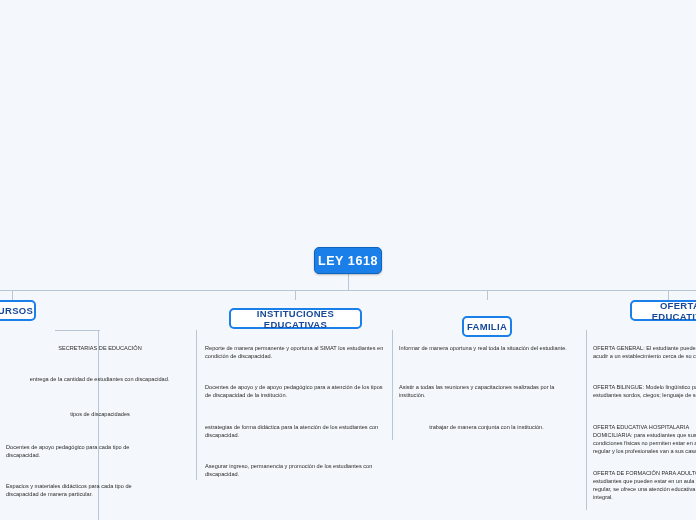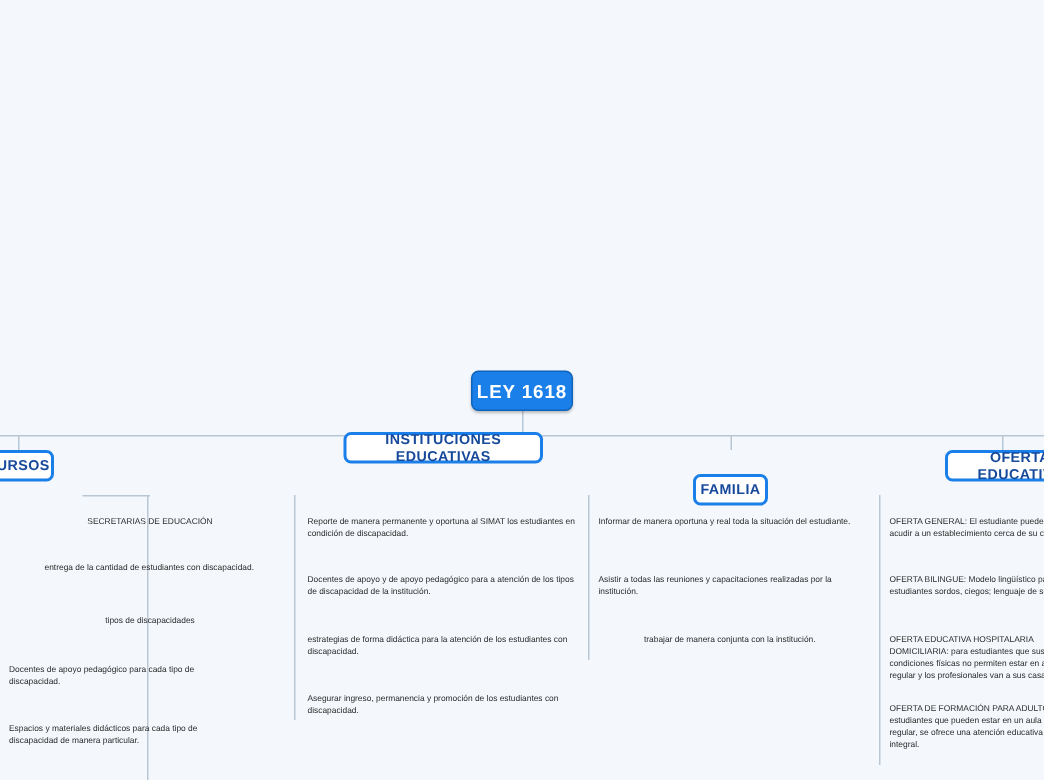--- a/index.html
+++ b/index.html
@@ -93,21 +93,21 @@
   <div class="connector h" style="left:196px; top:330px; width:0px;"></div>
 
   <div class="node root-node" style="left:314px; top:247px; width:68px; height:27px;">
     <span>LEY 1618</span>
   </div>
 
   <div class="node branch-node" style="left:-26px; top:300px; width:62px; height:21px;">
     <span>RECURSOS</span>
   </div>
 
-  <div class="node branch-node" style="left:229px; top:288px; width:133px; height:21px;">
+  <div class="node branch-node" style="left:229px; top:308px; width:133px; height:21px;">
     <span>INSTITUCIONES EDUCATIVAS</span>
   </div>
 
   <div class="node branch-node" style="left:462px; top:300px; width:50px; height:21px;margin-top:16px;">
     <span>FAMILIA</span>
   </div>
 
   <div class="node branch-node" style="left:630px; top:300px; width:100px; height:21px;">
     <span>OFERTA EDUCATIVA</span>
   </div>

